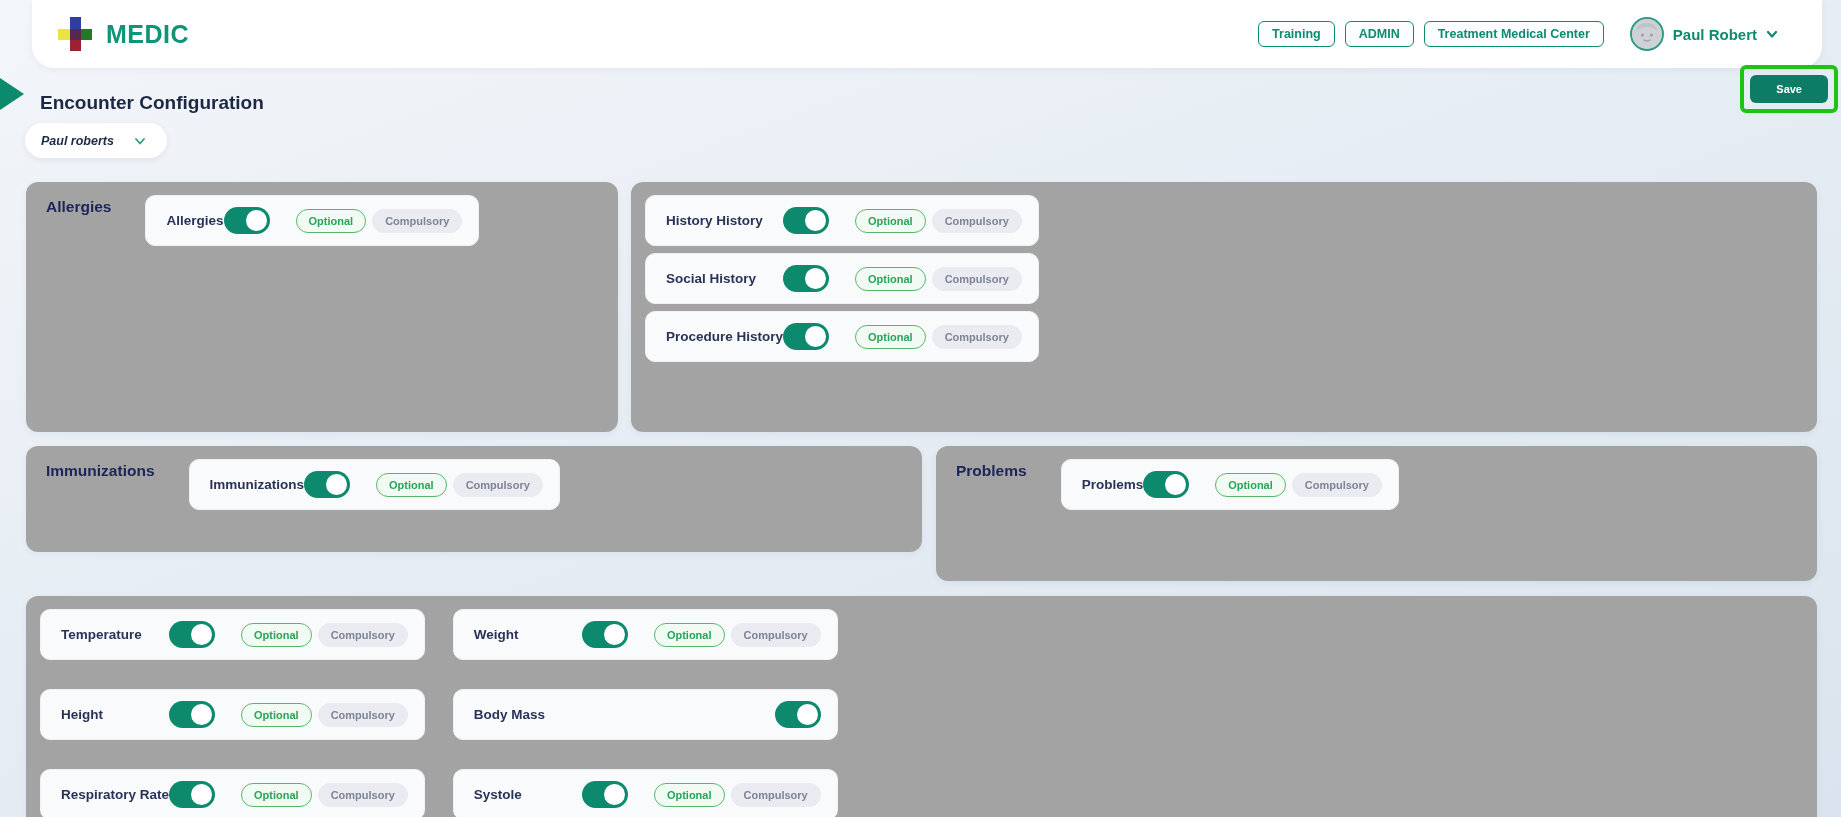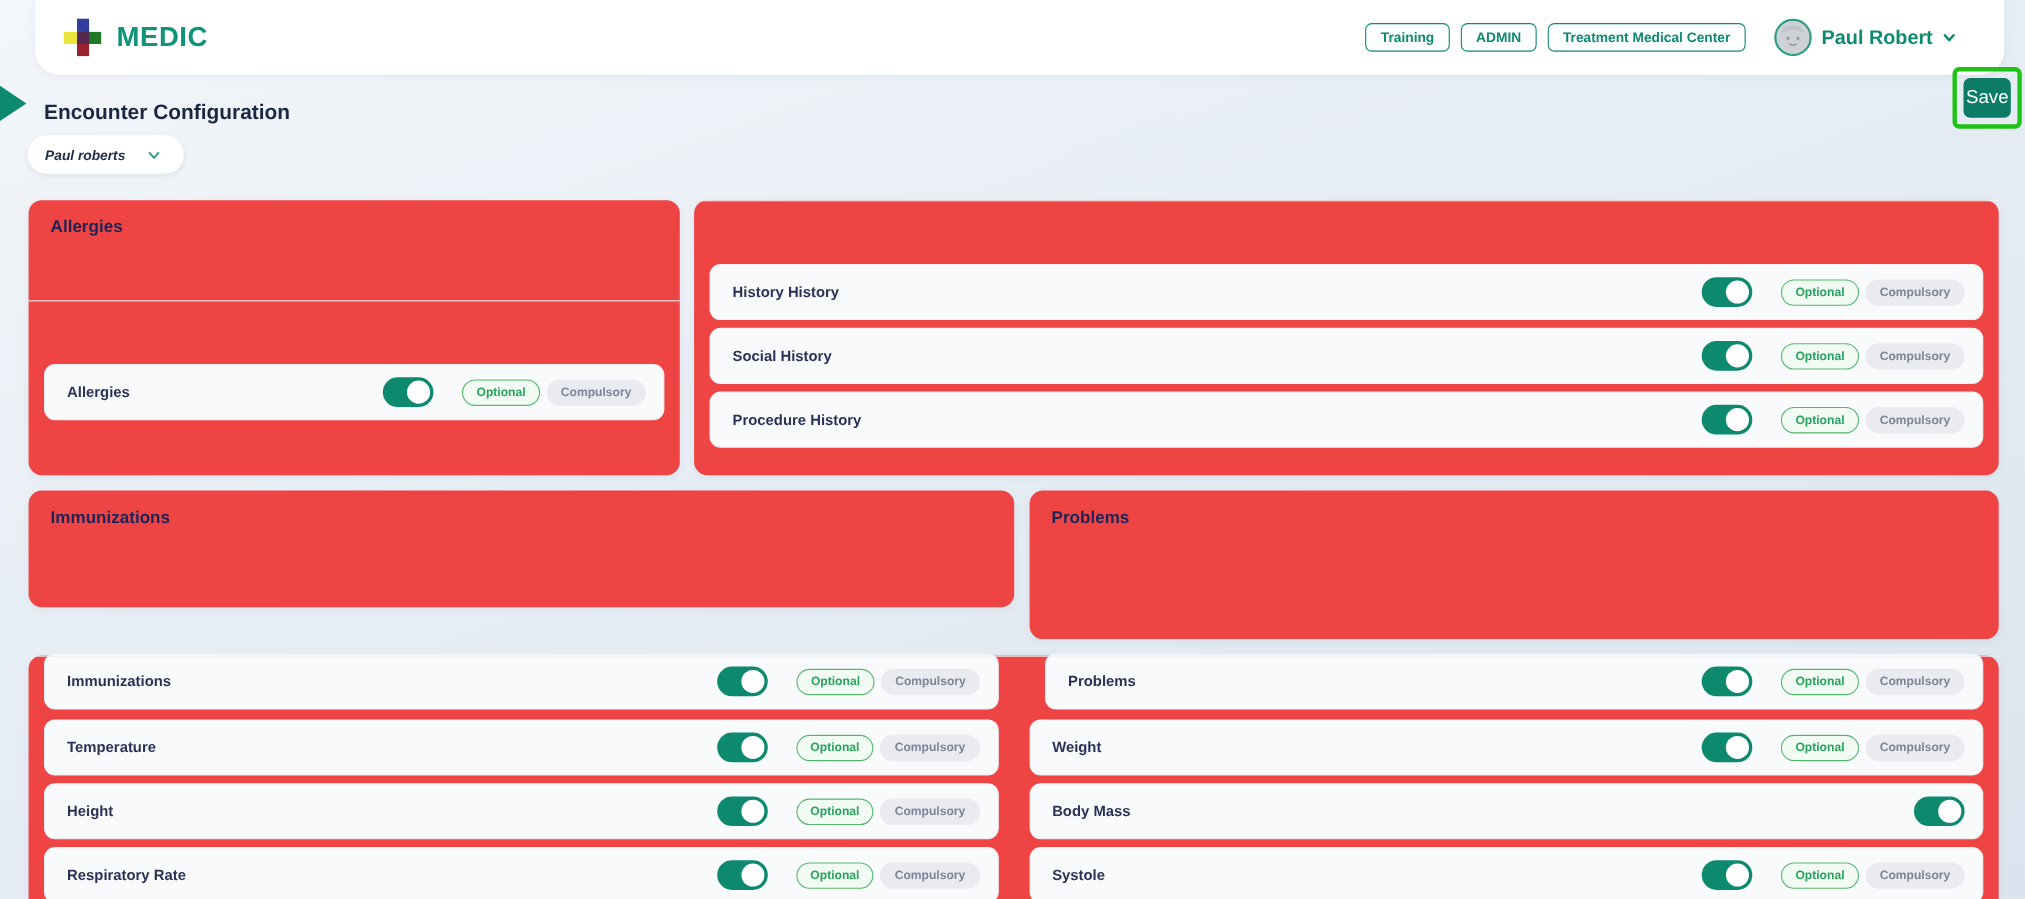--- a/index.html
+++ b/index.html
@@ -28,51 +28,51 @@
   .brand-text { font-size:25px; font-weight:800; letter-spacing:.5px; color:#0e9478; }
   .header-right { display:flex; align-items:center; gap:10px; }
   .nav-btn {
     border:1px solid #0e8a70; color:#0e8a70; background:#fcfdff;
     border-radius:6px; padding:5px 13px; font-size:12.5px; font-weight:700; cursor:pointer;
     font-family:inherit;
   }
   .user { display:flex; align-items:center; gap:9px; margin-left:16px; cursor:pointer; }
   .avatar { width:34px; height:34px; border-radius:50%; border:2px solid #2d9e85;
             background:#ced1d6; display:flex; align-items:center; justify-content:center; overflow:hidden; }
-  .user-name { color:#0e8a70; font-size:18px; font-weight:700; }
+  .user-name { color:#0e8a70; font-size:15px; font-weight:700; }
   .chev { width:12px; height:12px; }
   
   .arrow-marker {
     position:absolute; left:0; top:78px; width:0; height:0;
     border-top:16px solid transparent; border-bottom:16px solid transparent;
     border-left:24px solid #0c8a6e;
   }
   .title-row {
     position:absolute; left:40px; right:3px; top:60px; height:58px;
     display:flex; align-items:center; justify-content:space-between;
   }
   .page-title { font-size:19px; font-weight:700; color:#1c2744;margin-top:28px; }
   .save-highlight {
     border:4px solid #1fc315; border-radius:6px; padding:6px; background:transparent;
   }
   .save-btn {
     background:#0d7c66; color:#fff; border:none; border-radius:6px;
-    padding:8px 2px; font-size:17px; font-weight:400; cursor:pointer; font-family:inherit;
+    padding:8px 26px; font-size:11px; font-weight:700; cursor:pointer; font-family:inherit;
   }
   .provider {
     position:absolute; left:25px; top:123px; height:35px; min-width:142px;
     background:#fff; border-radius:18px; display:flex; align-items:center;
     gap:20px; padding:0 16px; box-shadow:0 2px 6px rgba(23,43,77,.08); cursor:pointer;font-style:italic;
   }
   .provider-value { font-size:12.5px; font-weight:600; color:#1e2a4a; }
   
   .cards { position:absolute; left:26px; right:24px; top:182px; }
   .card {
-    background:#ef4444; border-radius:12px; box-shadow:0 2px 8px rgba(23,43,77,.05);
-    display:flex; flex-direction:column;gap:44px;
+    background:#a3a3a3; border-radius:12px; box-shadow:0 2px 8px rgba(23,43,77,.05);
+    display:flex; 
   }
   .card-title { padding:16px 20px 13px; font-size:15.5px; font-weight:700; color:#1b2559; }
   .card-divider { height:1px; background:#edf0f4; border:none; }
   .rows { padding:13px 14px 14px; }
   .row {
     height:51px; background:#f9fafc; border:1px solid #eef1f5; border-radius:10px;
     display:flex; align-items:center; justify-content:space-between;
     padding:0 16px 0 20px; margin-bottom:7px;
   }
   .row:last-child { margin-bottom:0; }

